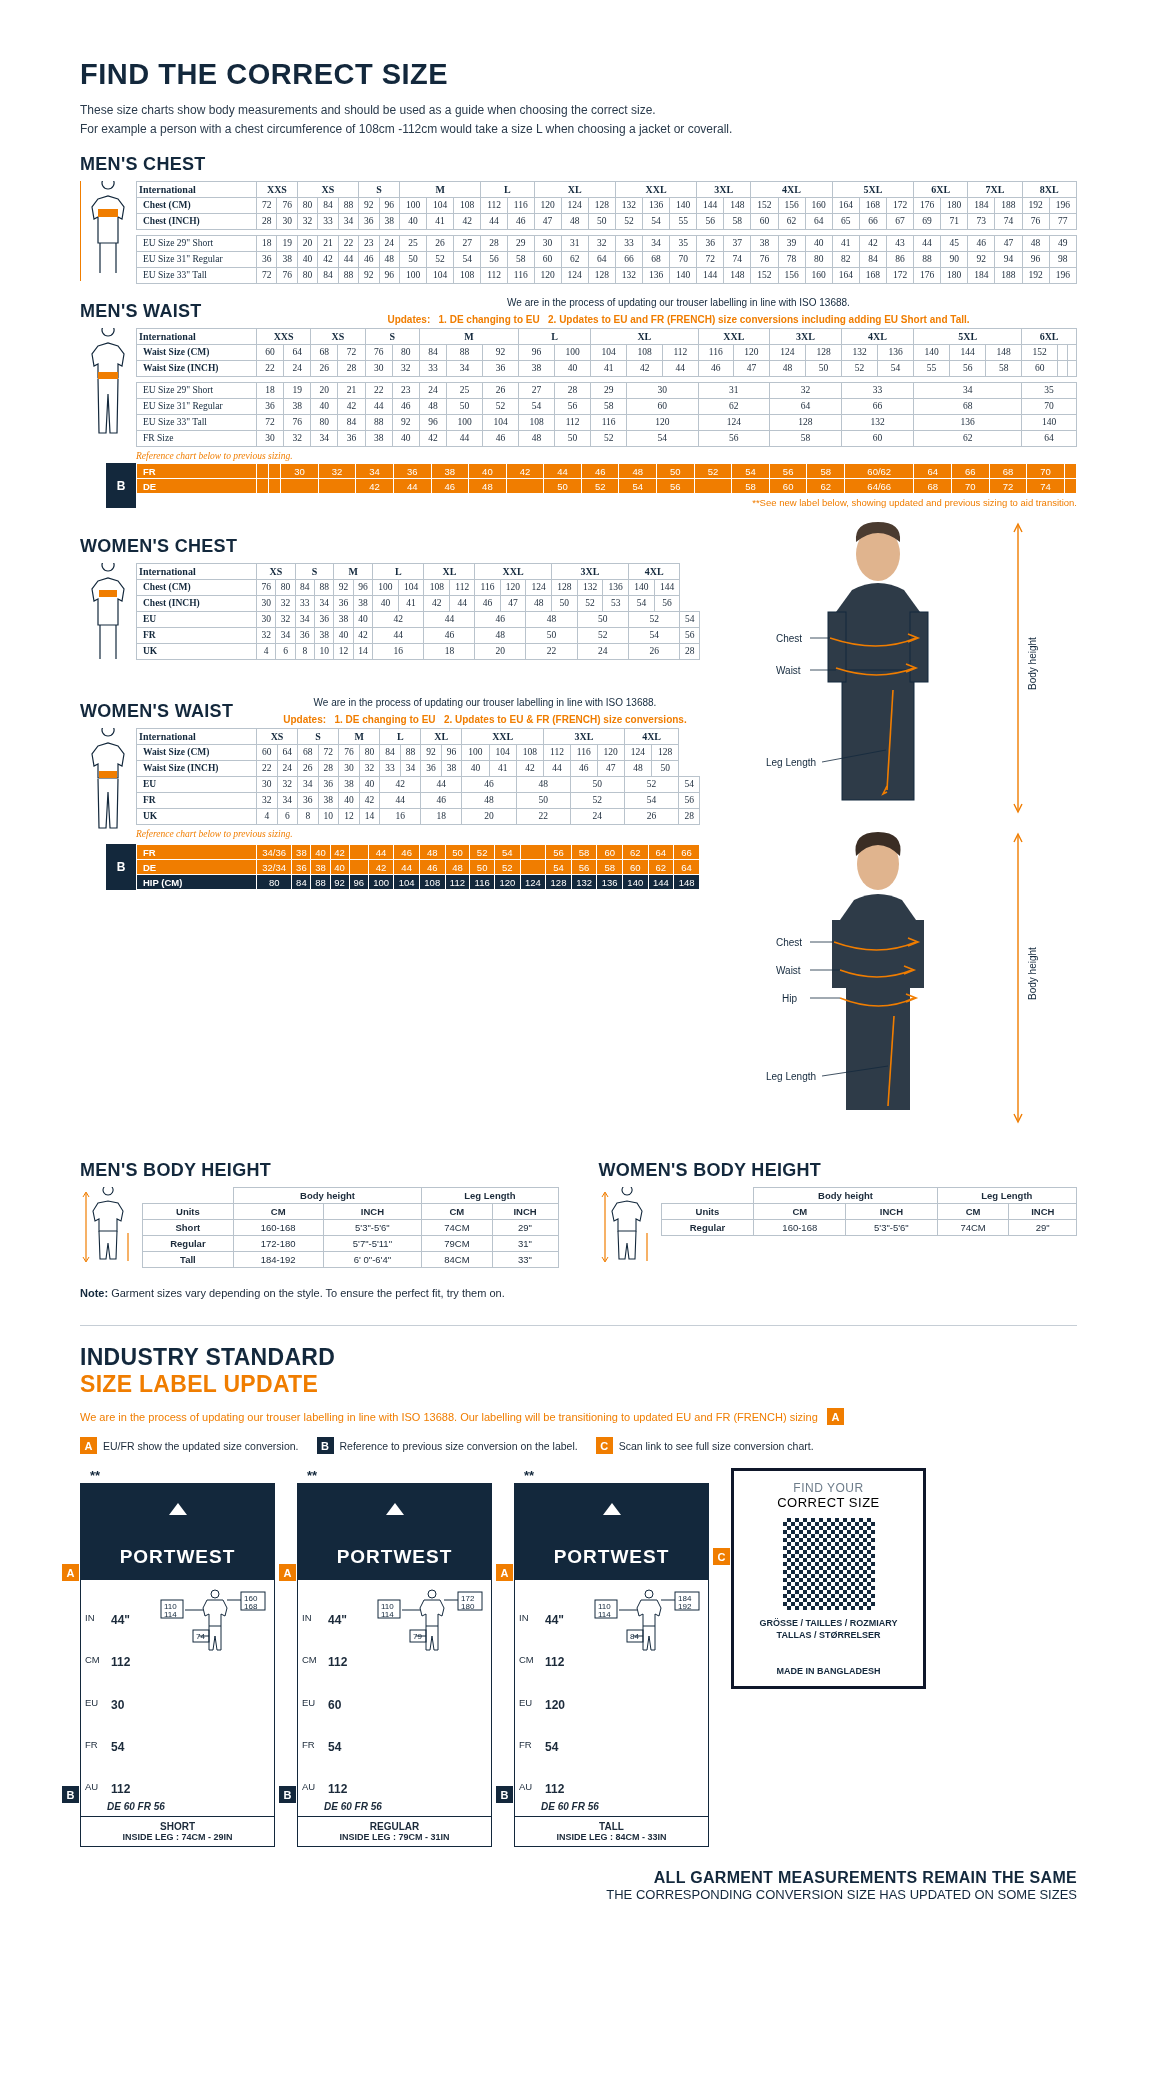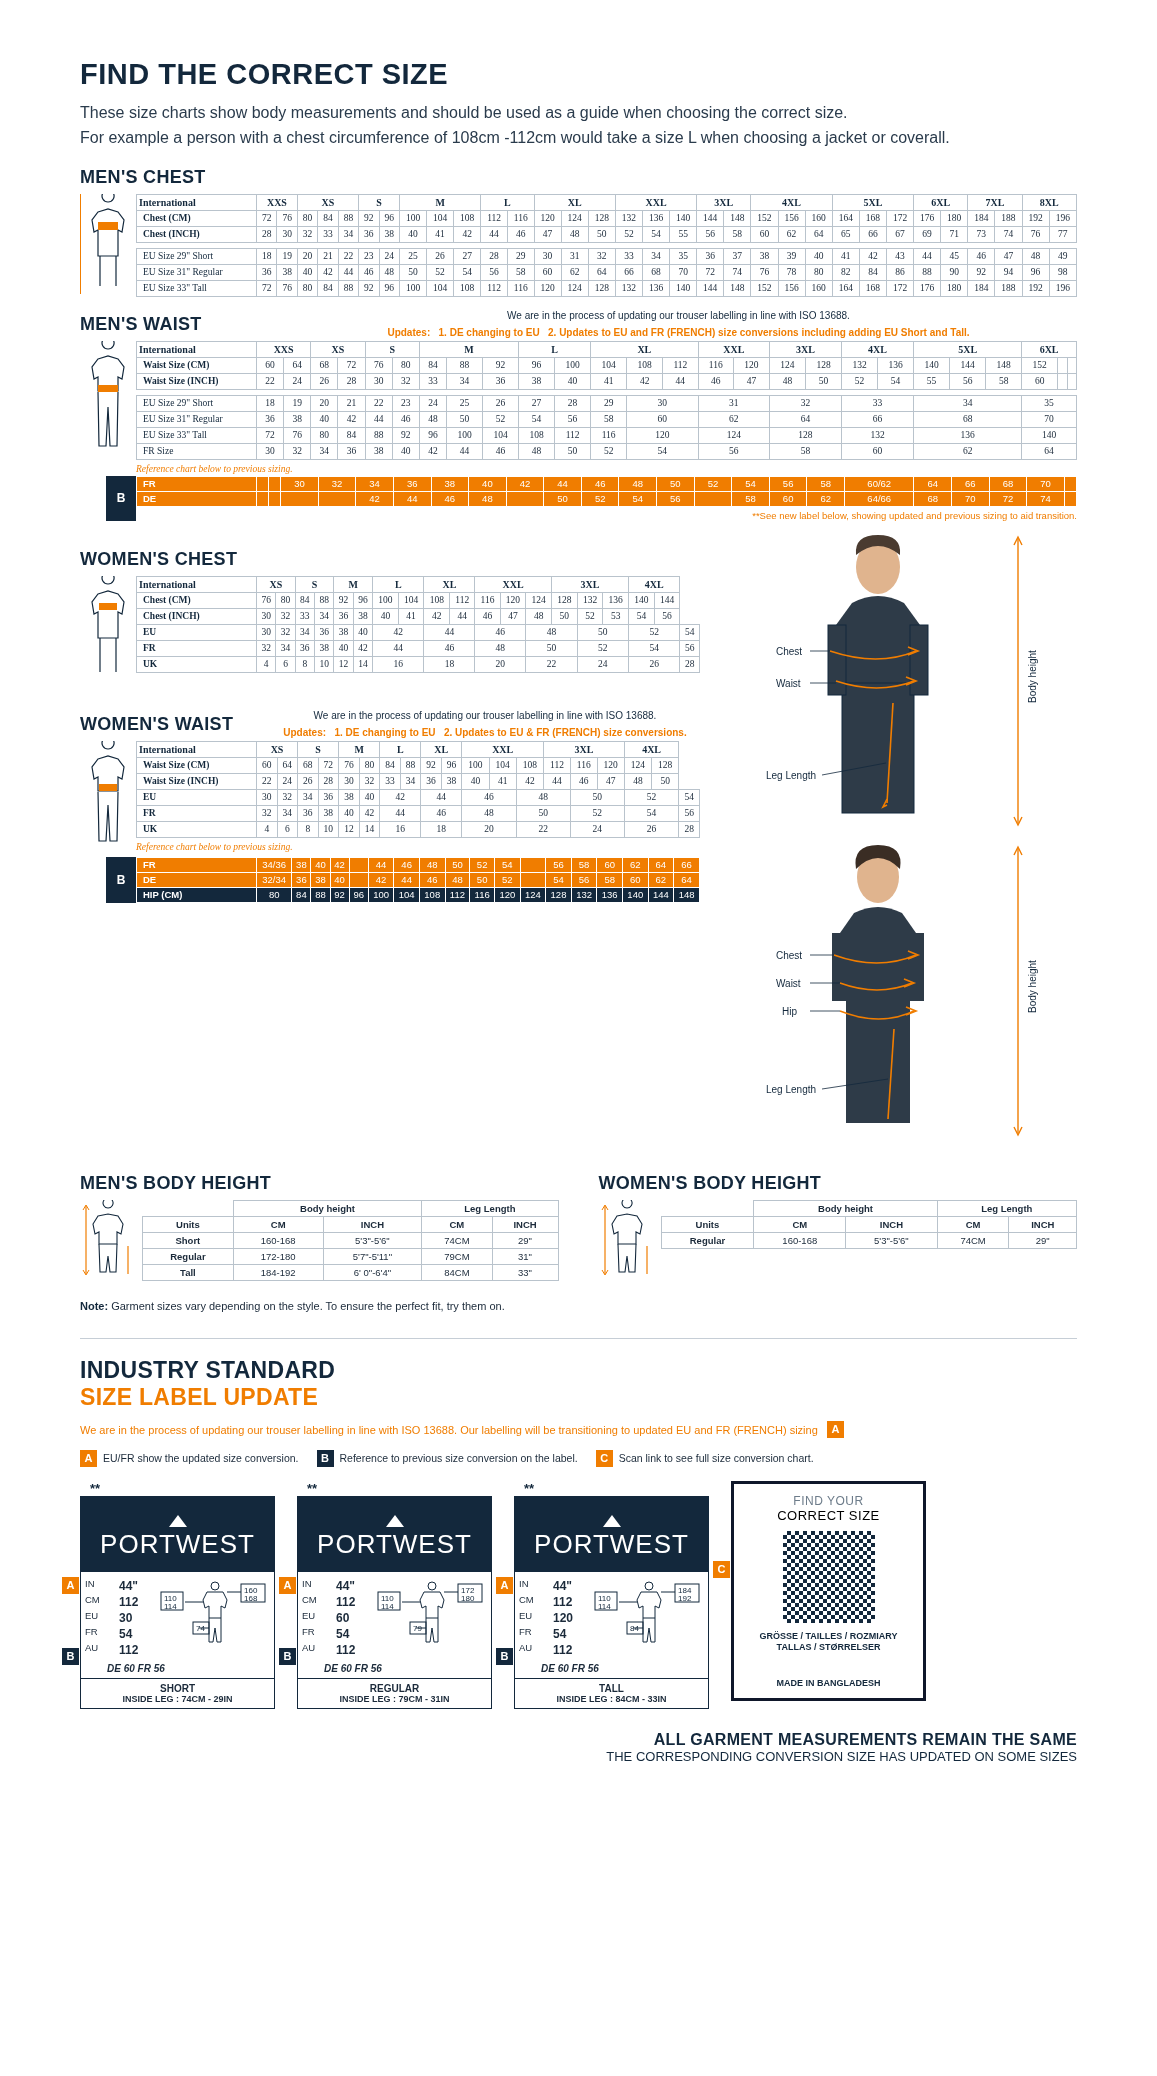--- a/index.html
+++ b/index.html
@@ -10,21 +10,21 @@
     font-family:"Liberation Sans", sans-serif;
     color:#1b2a3a;
     -webkit-font-smoothing:antialiased;
   }
   .page { position:relative; width:1157px; min-height:2076px; padding:40px 80px 30px 80px; }
 
   h1.title {
     font-size:29px; letter-spacing:0.5px; font-weight:bold; color:#13283c;
     margin:18px 0 10px 0;
   }
-  .intro { font-size:16px; line-height:1.55; color:#2a3b4c; margin-bottom:16px; }
+  .intro { font-size:12px; line-height:1.55; color:#2a3b4c; margin-bottom:16px; }
 
   h2.section {
     font-size:18px; font-weight:bold; color:#13283c; letter-spacing:0.3px;
     margin:16px 0 6px 0;
   }
   .section-row { display:flex; align-items:flex-start; gap:0;font-family:Liberation Serif, serif; }
   .fig { width:56px; flex:0 0 56px; }
   .tablewrap { flex:1 1 auto; }
 
   table.sz { border-collapse:collapse; width:100%; font-size:9.5px; }
@@ -65,24 +65,24 @@
   .legend .item { display:flex; align-items:center; gap:6px; }
   .tagA { background:#f07d00; color:#fff; font-weight:bold; width:17px; height:17px; display:inline-flex; align-items:center; justify-content:center; font-size:11px; }
   .tagB { background:#13283c; color:#fff; font-weight:bold; width:17px; height:17px; display:inline-flex; align-items:center; justify-content:center; font-size:11px; }
   .tagC { background:#f07d00; color:#fff; font-weight:bold; width:17px; height:17px; display:inline-flex; align-items:center; justify-content:center; font-size:11px; }
 
   .labels-row { display:flex; gap:22px; align-items:flex-start; }
   .labelcard { position:relative; width:195px; }
   .stars { color:#13283c; font-weight:bold; font-size:13px; margin-left:10px; }
   .label-box { border:1px solid #13283c; background:#fff; }
   .label-top { background:#13283c; color:#fff; text-align:center; padding:14px 0 12px 0; }
-  .brandline { font-size:26px; font-weight:normal; letter-spacing:1px; }
+  .brandline { font-size:19px; font-weight:bold; letter-spacing:1px;margin-top:30px; }
   .label-body { display:flex; padding:6px 4px 2px 4px; }
   .sizecol { font-size:9.5px; line-height:1.35; width:74px; }
-  .sizecol .r { display:flex; gap:14px; }
+  .sizecol .r { display:flex; gap:6px;margin-top:26px; }
   .sizecol .k { width:20px; }
   .sizecol .v { font-weight:bold; }
   .big { font-size:12px; font-weight:bold; }
   .mannequin { flex:1 1 auto; position:relative; height:70px; }
   .label-foot { border-top:1px solid #13283c; text-align:center; font-size:9px; padding:4px 2px; font-weight:bold; }
   .label-foot .fit { font-size:10px; }
   .de-line { font-size:10px; font-style:italic; padding:2px 0 4px 26px; font-weight:bold; }
   .sideA { position:absolute; left:-18px; top:96px; }
   .sideB { position:absolute; left:-18px; bottom:44px; }
 

